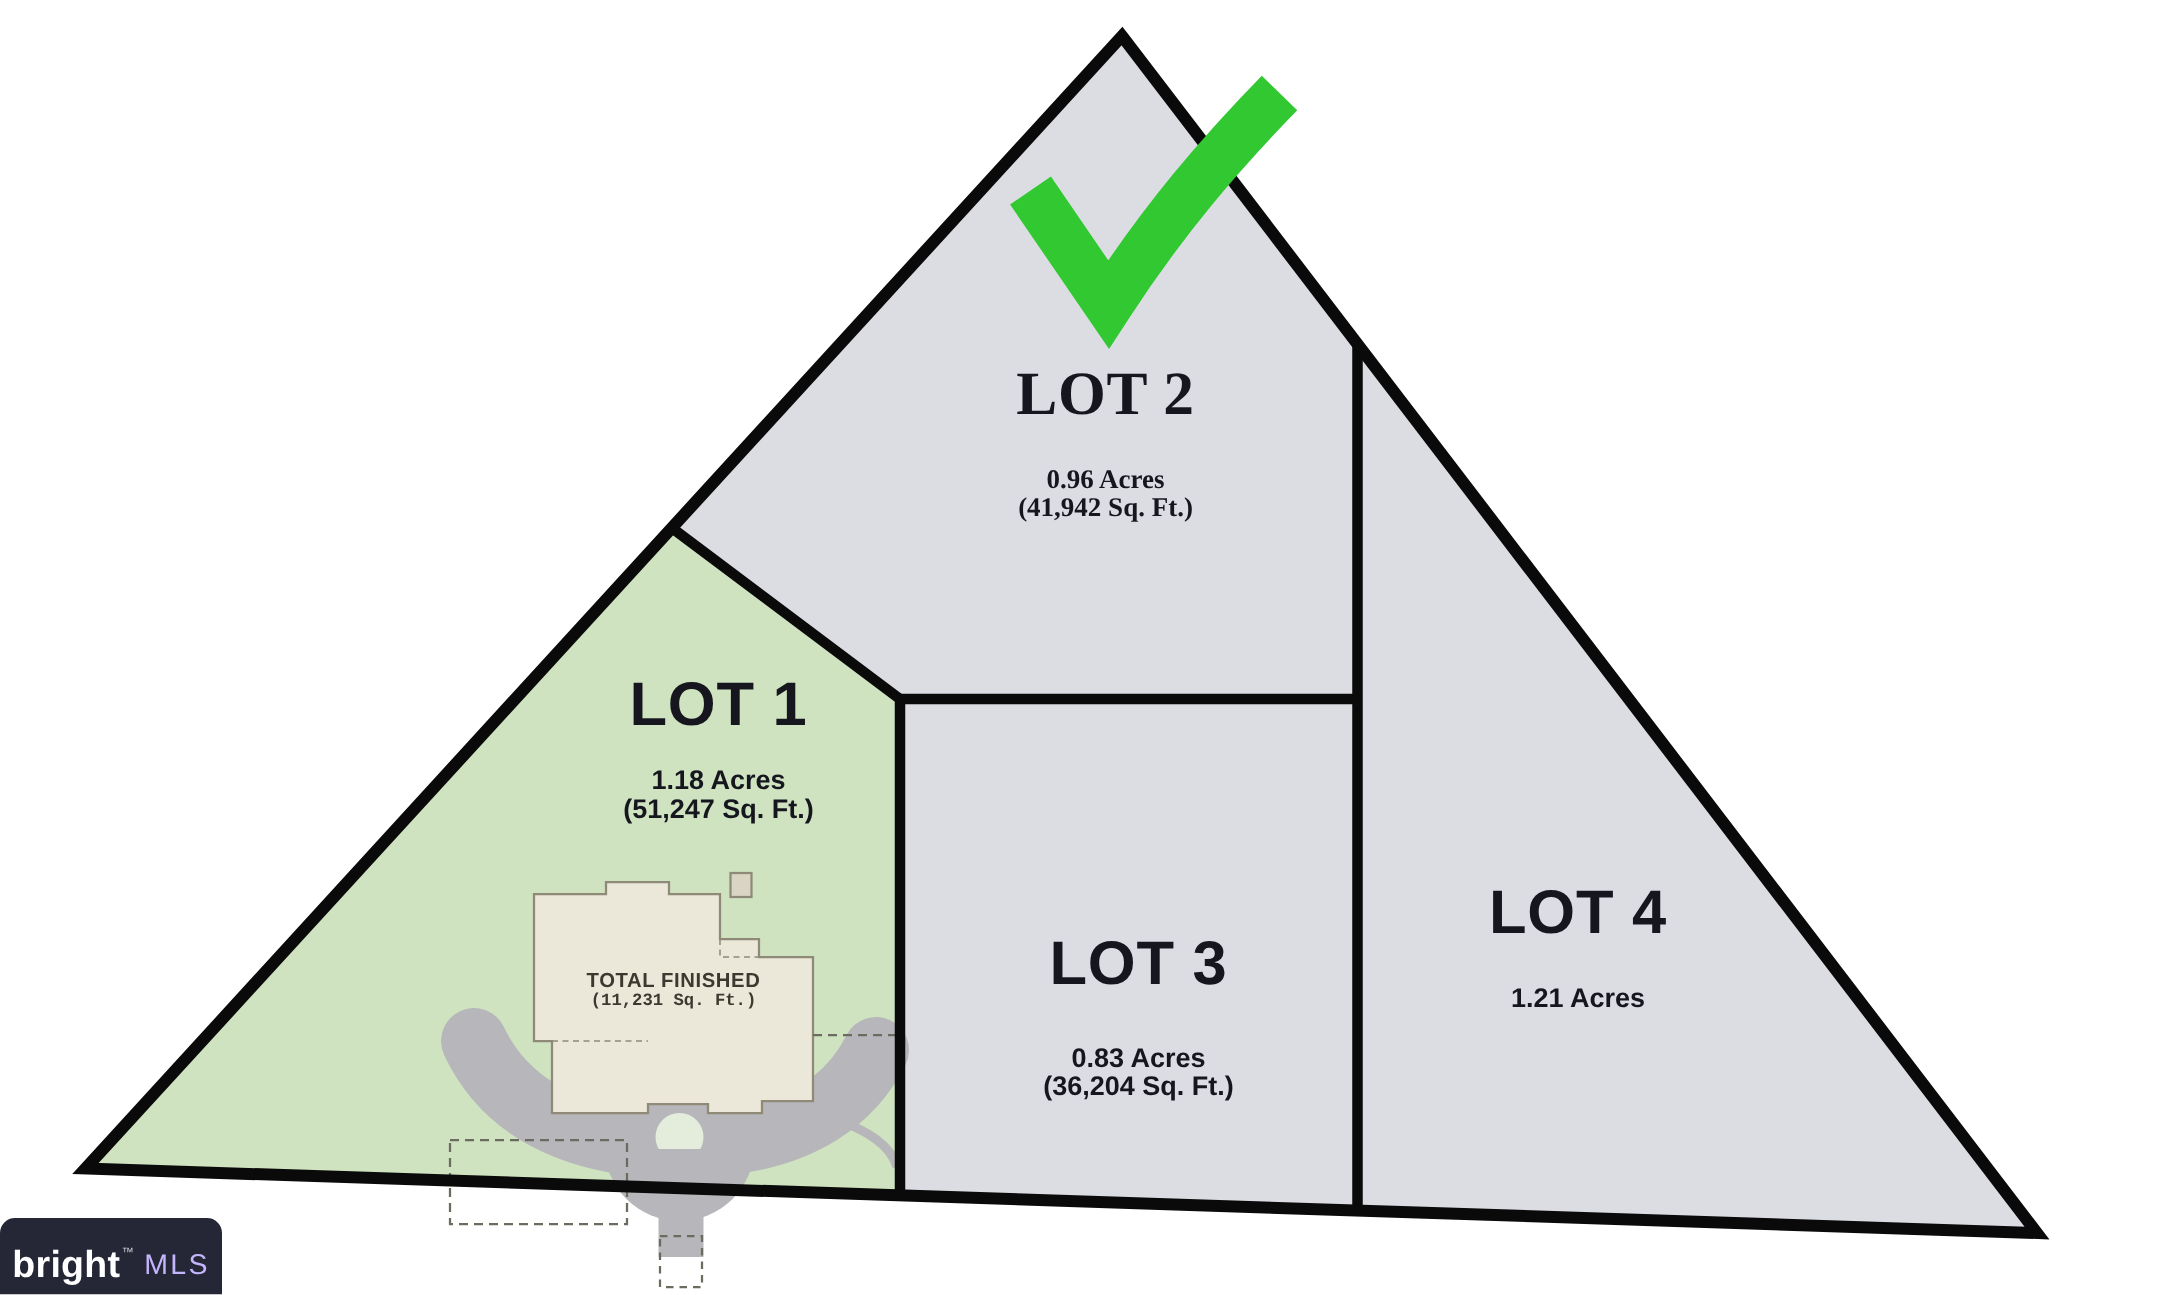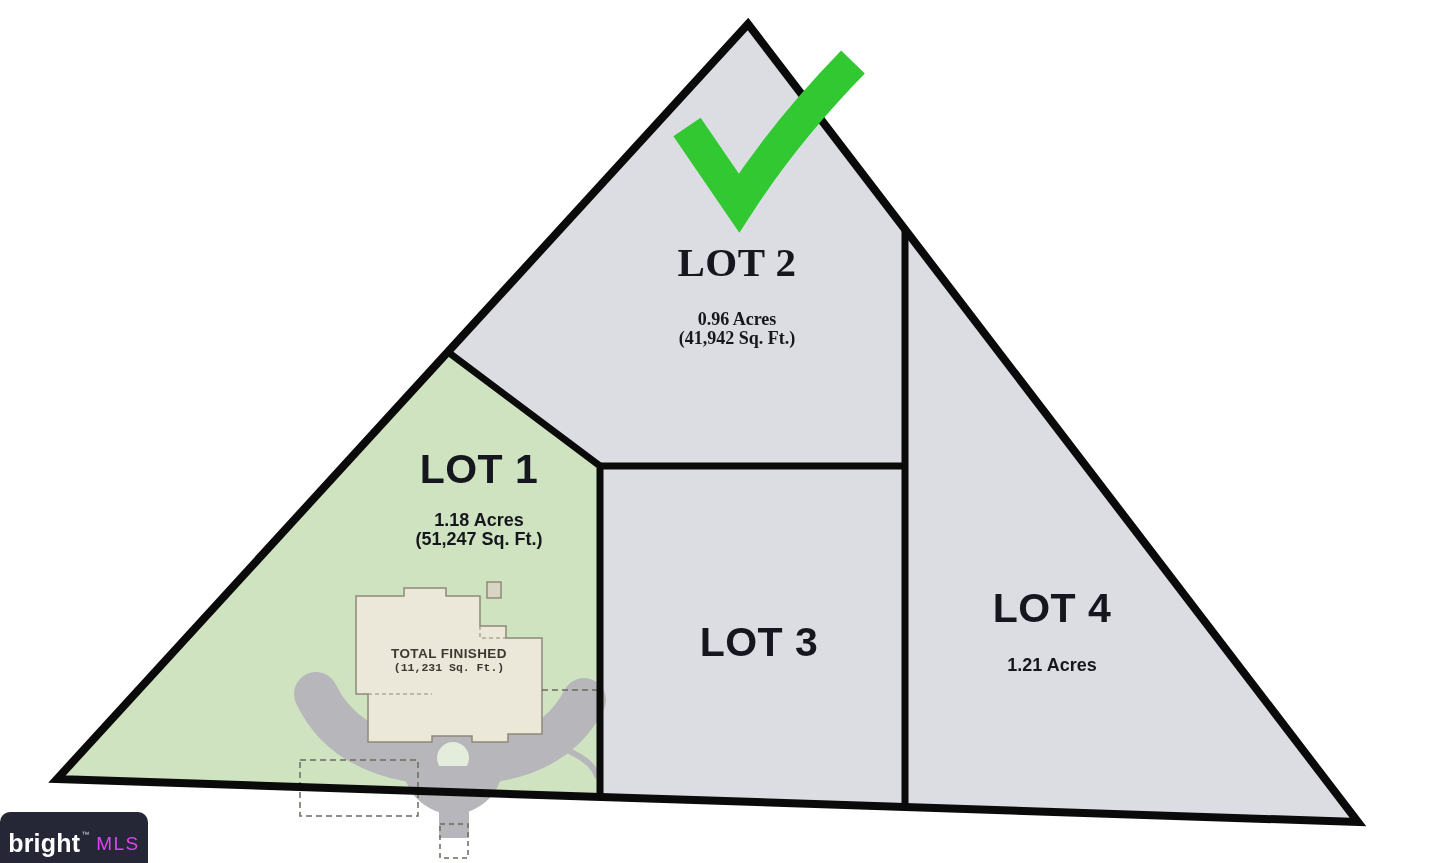--- a/index.html
+++ b/index.html
@@ -16,21 +16,21 @@
     text-align:center;color:#3c3a30;font-weight:700;white-space:nowrap;
   }
   .house-l1{font-size:13.5px;letter-spacing:.4px;}
   .house-l2{font-size:11.5px;font-family:Liberation Mono, monospace;}
   .mls-badge{
     position:absolute;left:0;top:812px;width:148px;height:63px;background:#252736;
     border-radius:10px;display:flex;align-items:center;justify-content:center;color:#ffffff;
   }
   .mls-brand{font-size:25px;font-weight:700;letter-spacing:.2px;}
   .mls-tm{font-size:8px;color:#cfcfd6;position:relative;top:-9px;margin-left:1px;}
-  .mls-suffix{font-size:19px;color:#d946ef;letter-spacing:1.5px;font-weight:400;margin-left:7px;}
+  .mls-suffix{font-size:19px;color:#c4b5fd;letter-spacing:1.5px;font-weight:400;margin-left:7px;}
 </style>
 </head>
 <body>
 
 <div class="stage">
 
   <svg class="plat" viewBox="0 0 1440 863">
 
     <polygon points="748,24 1358,822 57,779" fill="#dcdde3"></polygon>
 
@@ -76,20 +76,24 @@
   <div class="lot-label" style="left:479px;top:446px;">
     <div class="lot-title">LOT 1</div>
     <div class="lot-sub" style="margin-top:18px;">
       <div>1.18 Acres</div>
       <div>(51,247 Sq. Ft.)</div>
     </div>
   </div>
 
   <div class="lot-label" style="left:759px;top:579px;margin-top:40px;">
     <div class="lot-title">LOT 3</div>
+    <div class="lot-sub" style="margin-top:30px;">
+      <div>0.83 Acres</div>
+      <div>(36,204 Sq. Ft.)</div>
+    </div>
   </div>
 
   <div class="lot-label" style="left:1052px;top:585px;">
     <div class="lot-title">LOT 4</div>
     <div class="lot-sub" style="margin-top:24px;">
       <div>1.21 Acres</div>
     </div>
   </div>
 
   <div class="house-label">

